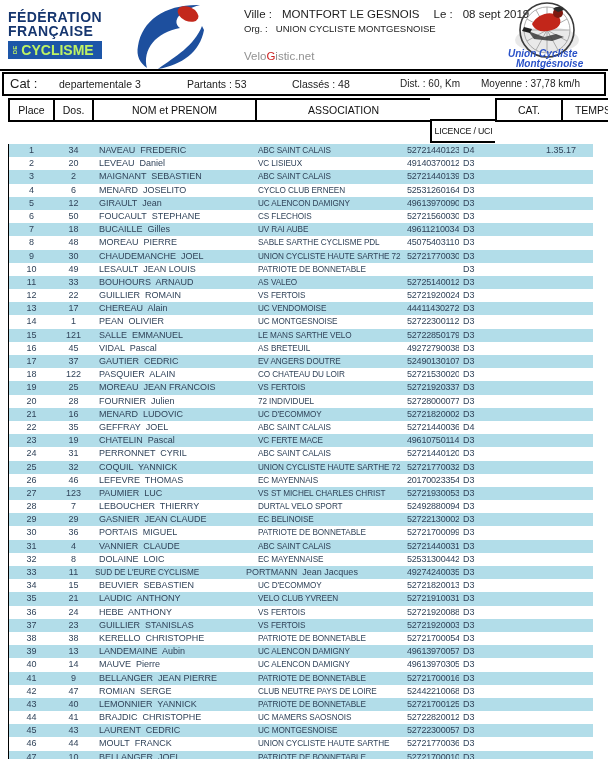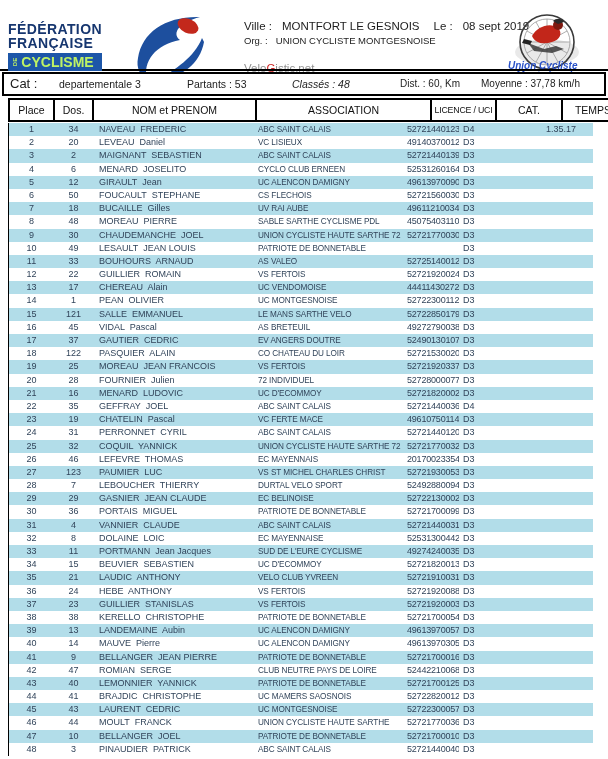--- a/index.html
+++ b/index.html
@@ -1,20 +1,20 @@
 <!DOCTYPE html>
 <html><head>
 <meta charset="utf-8">
 <style>
   html,body{margin:0;padding:0;background:#fff;}
   .page{position:relative;width:608px;height:759px;background:#fff;overflow:hidden;
         font-family:"Liberation Sans", sans-serif;color:#1c1c1c;}
 
   
-  .hdr{position:absolute;left:0;top:12px;width:608px;height:69px;background:#fff;}
+  .hdr{position:absolute;left:0;top:0;width:608px;height:69px;background:#fff;}
   .ffc{position:absolute;left:8px;top:4px;width:230px;height:62px;}
   .ffc-text{position:absolute;left:0;top:6px;z-index:2;}
   .ffc-l1,.ffc-l2{font-weight:bold;color:#16366f;font-size:14px;line-height:14px;letter-spacing:.4px;}
   .ffc-band{margin-top:2px;background:#1d56a8;color:#bef264;font-weight:bold;font-size:14px;
             line-height:18px;padding:0 8px 0 3px;display:inline-flex;align-items:center;}
   .ffc-de{font-size:6px;transform:rotate(-90deg);margin-right:2px;display:inline-block;}
   .ffc-swirl{position:absolute;left:118px;top:-2px;}
   .mid{position:absolute;left:244px;top:8px;}
   .ville-line{font-size:11.5px;white-space:nowrap;}
   .ville-line .val{margin-left:10px;}
@@ -27,32 +27,32 @@
   .club-logo{position:absolute;left:494px;top:0px;}
 
   
   .rule{position:absolute;left:0;top:69px;width:608px;height:2px;background:#000;}
   .info-bar{position:absolute;left:2px;top:72px;width:600px;height:20px;
             border:2px solid #000;background:#fff;}
   .info-bar span{position:absolute;white-space:nowrap;}
   .ib-cat-label{left:6px;top:2px;font-size:13px;}
   .ib-cat-value{left:55px;top:4px;font-size:10.5px;}
   .ib-partants{left:183px;top:4px;font-size:10.5px;}
-  .ib-classes{left:288px;top:4px;font-size:10.5px;font-style:italic;}
+  .ib-classes{left:288px;top:4px;font-size:10.5px;}
   .ib-dist{left:396px;top:4px;font-size:10px;}
   .ib-moyenne{left:477px;top:4px;font-size:10px;}
 
   
   .results{position:absolute;left:8px;top:98px;}
   .thead{display:flex;}
   .hcell{box-sizing:border-box;height:24px;line-height:20px;border:2px solid #000;border-right:none;
          text-align:center;font-size:10.5px;background:#fff;color:#101010;white-space:nowrap;overflow:hidden;}
   .hcell:last-child{border-right:4px solid #0369a1;}
   .hc-place{width:45px;} .hc-dos{width:39px;} .hc-name{width:163px;} .hc-assoc{width:175px;}
-  .hc-lic{width:65px;font-size:8.8px;letter-spacing:-.2px;} .hc-cat{width:66px;} .hc-temps{width:66px;}
+  .hc-lic{width:65px;font-size:8.8px;letter-spacing:-.2px;margin-top:21px;} .hc-cat{width:66px;} .hc-temps{width:66px;}
 
   .tbody{width:584px;border-left:1px solid #000;margin-top:1px;}
   .trow{display:flex;height:13.2px;line-height:13.5px;}
   .trow:nth-child(odd){background:#b2dde9;}
   .bcell{box-sizing:border-box;font-size:9px;color:#31445a;white-space:pre;overflow:hidden;}
   .bc-place{width:45px;text-align:center;}
   .bc-dos{width:39px;text-align:center;}
   .bc-name{width:163px;padding-left:6px;}
   .bc-assoc{width:147px;padding-left:2px;font-size:8.2px;letter-spacing:-.1px;}
   .bc-lic{width:56px;padding-left:4px;letter-spacing:-.2px;}
@@ -429,22 +429,22 @@
           <div class="bcell bc-dos">8</div>
           <div class="bcell bc-name">DOLAINE  LOIC</div>
           <div class="bcell bc-assoc">EC MAYENNAISE</div>
           <div class="bcell bc-lic">52531300442</div>
           <div class="bcell bc-cat">D3</div>
           <div class="bcell bc-temps"></div>
         </div>
         <div class="trow">
           <div class="bcell bc-place">33</div>
           <div class="bcell bc-dos">11</div>
+          <div class="bcell bc-assoc">SUD DE L'EURE CYCLISME</div>
           <div class="bcell bc-name">PORTMANN  Jean Jacques</div>
-          <div class="bcell bc-assoc">SUD DE L'EURE CYCLISME</div>
           <div class="bcell bc-lic">49274240035</div>
           <div class="bcell bc-cat">D3</div>
           <div class="bcell bc-temps"></div>
         </div>
         <div class="trow">
           <div class="bcell bc-place">34</div>
           <div class="bcell bc-dos">15</div>
           <div class="bcell bc-name">BEUVIER  SEBASTIEN</div>
           <div class="bcell bc-assoc">UC D'ECOMMOY</div>
           <div class="bcell bc-lic">52721820013</div>

